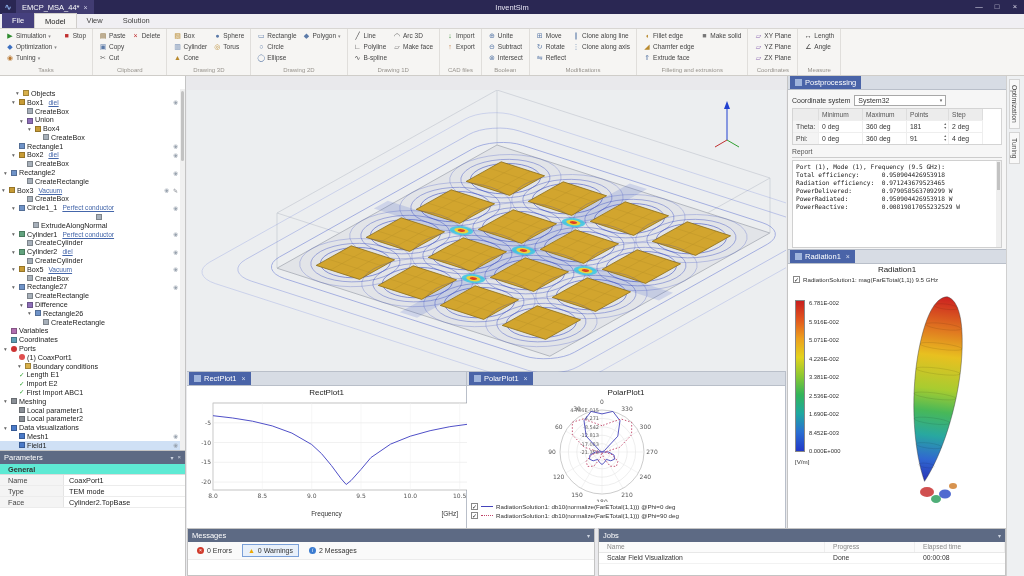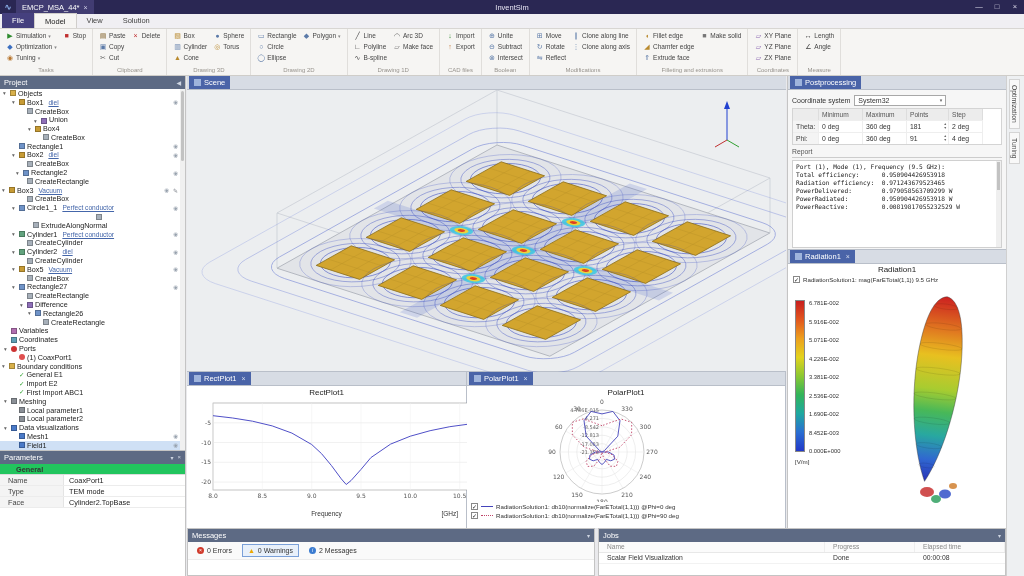--- a/index.html
+++ b/index.html
@@ -46,21 +46,21 @@
   .trow.sel{background:#cfe0f5;}
   .texp{width:7px;font-size:5.5px;color:#666;text-align:center;flex:none;}
   .tsq{width:6px;height:6px;flex:none;border:0.5px solid rgba(0,0,0,.25);}
   .tdot{width:6px;height:6px;border-radius:50%;flex:none;}
   .tick-ic{color:#2fa32f;font-size:6.5px;flex:none;}
   .tlabel{color:#222;}
   .tbadge{color:#4466aa;text-decoration:underline;margin-left:3px;font-size:6.6px;}
   .teye{margin-left:auto;color:#98a2ae;font-size:5.5px;padding-right:2px;}
   .tpen{color:#8a8f96;font-size:6px;padding-right:2px;}
   #params{position:absolute;left:0;right:0;bottom:0;height:126px;background:#fff;border-top:1px solid #c4c4c4;}
-  .param-section{height:11px;line-height:11px;background:#22c55e;font-weight:bold;font-size:7.3px;padding-left:16px;border-bottom:1px solid #dcdcdc;}
+  .param-section{height:11px;line-height:11px;background:#5eead4;font-weight:bold;font-size:7.3px;padding-left:8px;border-bottom:1px solid #dcdcdc;}
   .prow{display:grid;grid-template-columns:64px 1fr;height:11px;border-bottom:1px solid #ececec;font-size:7.3px;}
   .pname{background:#f4f4f4;padding:1px 0 0 8px;color:#444;border-right:1px solid #e4e4e4;}
   .pval{padding:1px 0 0 5px;color:#222;}
 
   
   #center{position:absolute;left:187px;top:76px;width:599px;height:452px;}
   #viewport{position:absolute;top:14px;left:0;right:0;height:282px;background:#eceef0;border-bottom:1px solid #b9bfc9;}
   #plots{position:absolute;top:296px;left:0;right:0;height:156px;display:flex;}
   .plot-panel{height:100%;background:#fff;border-right:1px solid #b9bfc9;display:flex;flex-direction:column;}
   #rectplot-panel{width:280px;}
@@ -364,45 +364,39 @@
           <div class="ritem">
             <span class="ric" style="color: rgb(68, 68, 68);">∠</span>
             <span>Angle</span>
           </div>
         </div>
         <div class="rlabel">Measure</div>
       </div>
     </div>
 
   <div id="left-panel">
-    <div class="dock-header">
-      <span>Project</span>
-      <span class="hicons">
-          <span>◀</span>
-        </span>
-    </div>
     <div id="tree">
-        <div class="trow" style="padding-left: 1px;">
+        <div class="trow" style="padding-left: 14px;">
           <span class="texp">▾</span>
           <span class="tsq" style="background: rgb(216, 176, 74);"></span>
           <span class="tlabel">Objects</span>
         </div>
         <div class="trow" style="padding-left: 10px;">
           <span class="texp">▾</span>
           <span class="tsq" style="background: rgb(199, 155, 53);"></span>
           <span class="tlabel">Box1</span>
           <span class="tbadge">diel</span>
           <span class="teye">◉</span>
         </div>
         <div class="trow" style="padding-left: 18px;">
           <span class="texp"></span>
           <span class="tsq" style="background: rgb(167, 176, 186);"></span>
           <span class="tlabel">CreateBox</span>
         </div>
-        <div class="trow" style="padding-left: 32px; align-items: flex-end;">
+        <div class="trow" style="padding-left: 18px; align-items: flex-end;">
           <span class="texp">▾</span>
           <span class="tsq" style="background: rgb(142, 111, 184);"></span>
           <span class="tlabel">Union</span>
         </div>
         <div class="trow" style="padding-left: 26px;">
           <span class="texp">▾</span>
           <span class="tsq" style="background: rgb(199, 155, 53);"></span>
           <span class="tlabel">Box4</span>
         </div>
         <div class="trow" style="padding-left: 34px;">
@@ -421,21 +415,21 @@
           <span class="tsq" style="background: rgb(199, 155, 53);"></span>
           <span class="tlabel">Box2</span>
           <span class="tbadge">diel</span>
           <span class="teye">◉</span>
         </div>
         <div class="trow" style="padding-left: 18px;">
           <span class="texp"></span>
           <span class="tsq" style="background: rgb(167, 176, 186);"></span>
           <span class="tlabel">CreateBox</span>
         </div>
-        <div class="trow" style="padding-left: 14px;">
+        <div class="trow" style="padding-left: 2px;">
           <span class="texp">▾</span>
           <span class="tsq" style="background: rgb(111, 147, 200);"></span>
           <span class="tlabel">Rectangle2</span>
           <span class="teye">◉</span>
         </div>
         <div class="trow" style="padding-left: 18px;">
           <span class="texp"></span>
           <span class="tsq" style="background: rgb(167, 176, 186);"></span>
           <span class="tlabel">CreateRectangle</span>
         </div>
@@ -544,29 +538,29 @@
         <div class="trow" style="padding-left: 2px;">
           <span class="texp">▾</span>
           <span class="tdot" style="background: rgb(204, 51, 51);"></span>
           <span class="tlabel">Ports</span>
         </div>
         <div class="trow" style="padding-left: 10px;">
           <span class="texp"></span>
           <span class="tdot" style="background: rgb(224, 80, 80);"></span>
           <span class="tlabel">(1) CoaxPort1</span>
         </div>
-        <div class="trow" style="padding-left: 0; align-items: center;">
+        <div class="trow" style="padding-left: 16px; align-items: center;">
           <span class="texp">▾</span>
           <span class="tsq" style="background: rgb(216, 176, 74);"></span>
           <span class="tlabel">Boundary conditions</span>
         </div>
         <div class="trow" style="padding-left: 10px;">
           <span class="texp"></span>
           <span class="tick-ic">✓</span>
-          <span class="tlabel">General E1</span>
+          <span class="tlabel">Length E1</span>
         </div>
         <div class="trow" style="padding-left: 10px;">
           <span class="texp"></span>
           <span class="tick-ic">✓</span>
           <span class="tlabel">Import E2</span>
         </div>
         <div class="trow" style="padding-left: 10px;">
           <span class="texp"></span>
           <span class="tick-ic">✓</span>
           <span class="tlabel">First Import ABC1</span>
@@ -627,26 +621,20 @@
           </div>
           <div class="prow">
             <div class="pname">Face</div>
             <div class="pval">Cylinder2.TopBase</div>
           </div>
         </div>
     </div>
   </div>
 
   <div id="center">
-    <div class="tabstrip">
-      <div class="doctab">
-        <span class="ticon"></span>
-        <span>Scene</span>
-      </div>
-    </div>
     <div id="viewport">
       <svg id="scene-svg" width="599" height="282" viewBox="0 0 599 282">
         <g id="airbox" stroke="#c6cad2" stroke-width="0.7" fill="none">
           <polygon points="310,0 583,88 363,211 90,123"></polygon>
           <line x1="310" y1="0" x2="310" y2="55"></line>
           <line x1="583" y1="88" x2="583" y2="143"></line>
           <line x1="90" y1="123" x2="90" y2="178"></line>
           <line x1="363" y1="211" x2="363" y2="266"></line>
         </g>
         <g id="uv" transform="matrix(0.62,0.20,-0.50,0.28,310,55)">

